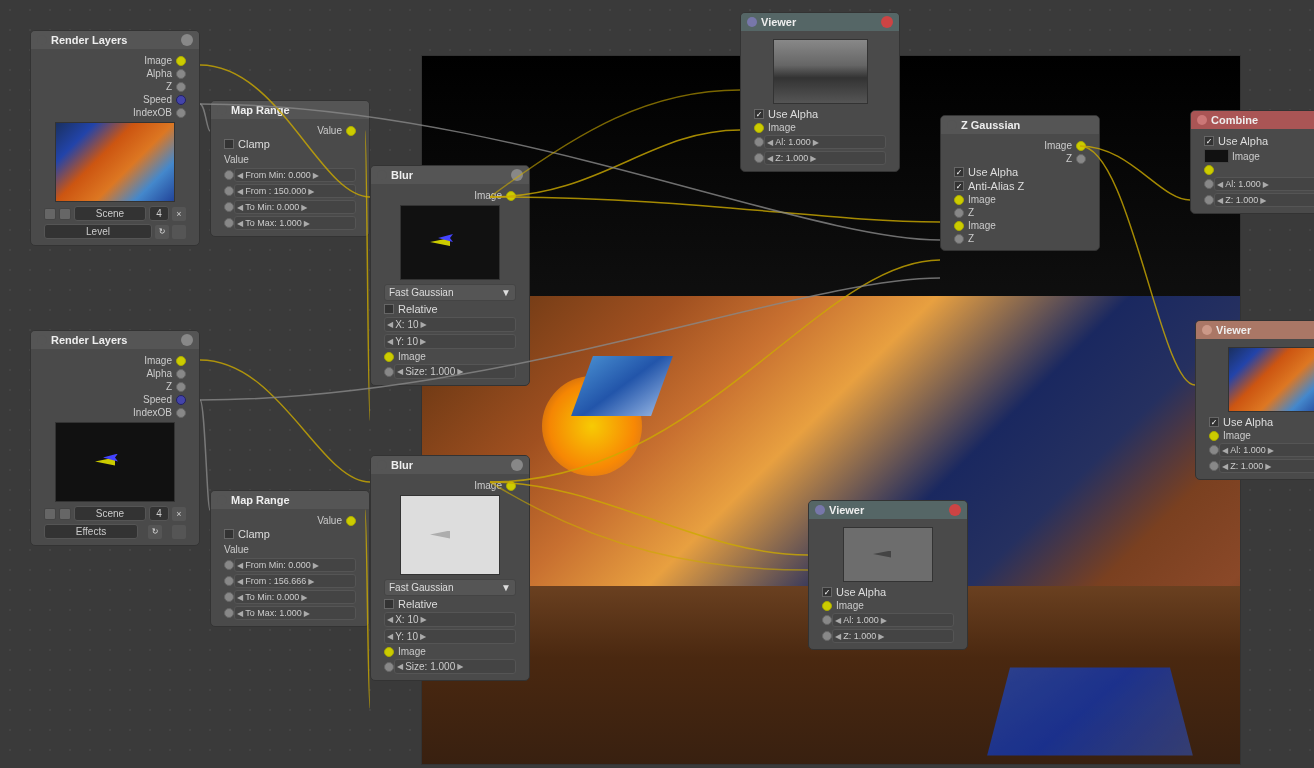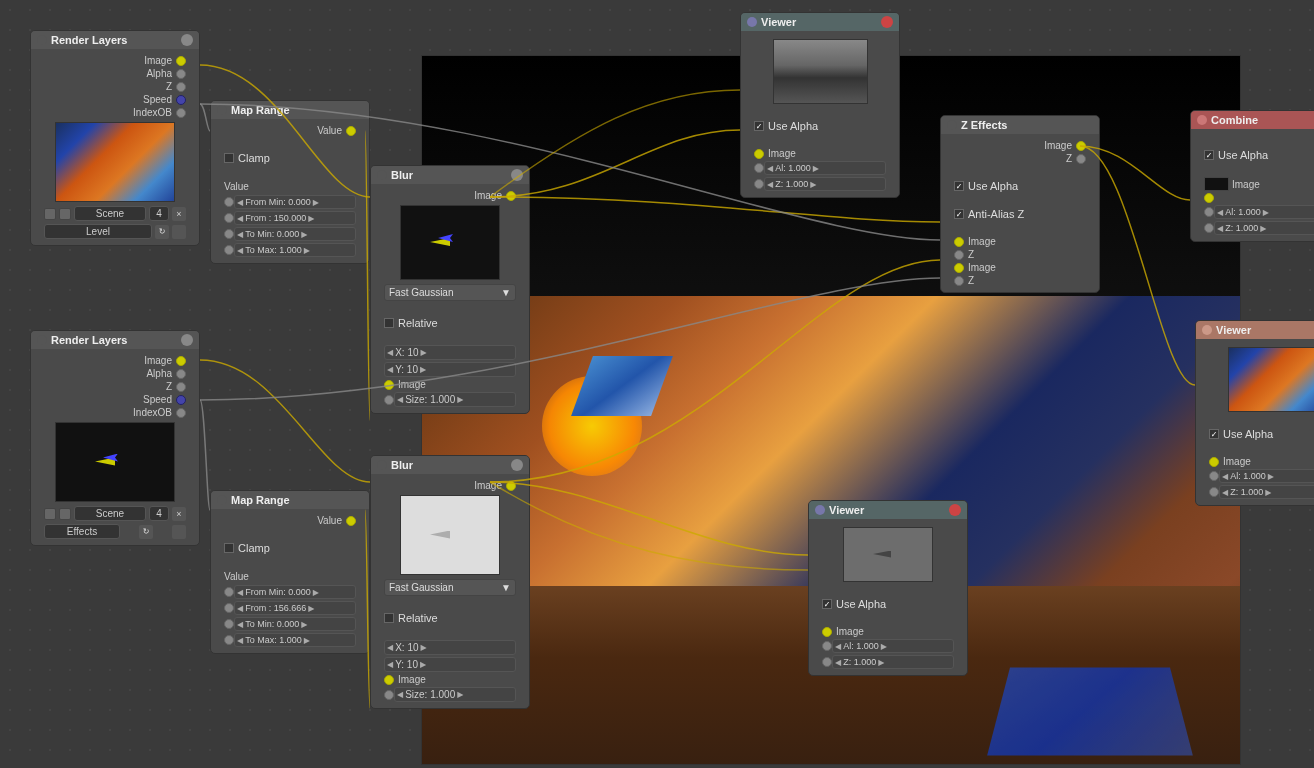--- a/index.html
+++ b/index.html
@@ -103,21 +103,21 @@
       font-size: 10px;
       padding: 1px 4px;
       width: 100%;
       text-align: center;
     }
 
     .checkbox-row {
       display: flex;
       align-items: center;
       gap: 4px;
-      margin: 16px 0;
+      margin: 2px 0;
     }
 
     .cb {
       width: 10px;
       height: 10px;
       background: #333;
       border: 1px solid #666;
       display: flex;
       align-items: center;
       justify-content: center;
@@ -351,21 +351,21 @@
     <div class="socket-row">
       <div class="socket gray"></div>
       <div class="arrow-field" style="flex:1;font-size:9px;">Z: 1.000</div>
     </div>
   </div>
 </div>
 
 <div class="node" style="left:940px; top:115px; width:140px;">
   <div class="node-header">
     <div style="width:10px;height:10px;background:#555;border-radius:50%;"></div>
-    <span>Z Effects</span>
+    <span>Z Gaussian</span>
   </div>
   <div class="node-body">
     <div class="socket-row output">
       <span class="socket-label">Image</span>
       <div class="socket yellow"></div>
     </div>
     <div class="socket-row output">
       <span class="socket-label">Z</span>
       <div class="socket gray"></div>
     </div>
@@ -462,21 +462,21 @@
         </div>
       </div>
     </div>
     <div style="display:flex;align-items:center;gap:3px;margin:3px 0;">
       <div style="width:12px;height:12px;background:#666;border-radius:2px;border:1px solid #444;"></div>
       <div style="width:12px;height:12px;background:#666;border-radius:2px;border:1px solid #444;"></div>
       <div class="field-input" style="flex:1;">Scene</div>
       <div class="field-input" style="width:20px;">4</div>
       <div style="width:14px;height:14px;background:#555;border-radius:2px;font-size:9px;display:flex;align-items:center;justify-content:center;color:#ccc;">×</div>
     </div>
-    <div style="display:flex;align-items:center;gap:19px;margin:2px 0;">
+    <div style="display:flex;align-items:center;gap:10px;margin:2px 0;">
       <div class="field-input" style="flex:1;">Effects</div>
       <div style="width:14px;height:14px;background:#555;border-radius:2px;font-size:8px;display:flex;align-items:center;justify-content:center;">↻</div>
       <div style="width:14px;height:14px;background:#555;border-radius:2px;"></div>
     </div>
   </div>
 </div>
 
 <div class="node" style="left:210px; top:490px; width:155px;">
   <div class="node-header">
     <div style="width:10px;height:10px;background:#555;border-radius:50%;"></div>

